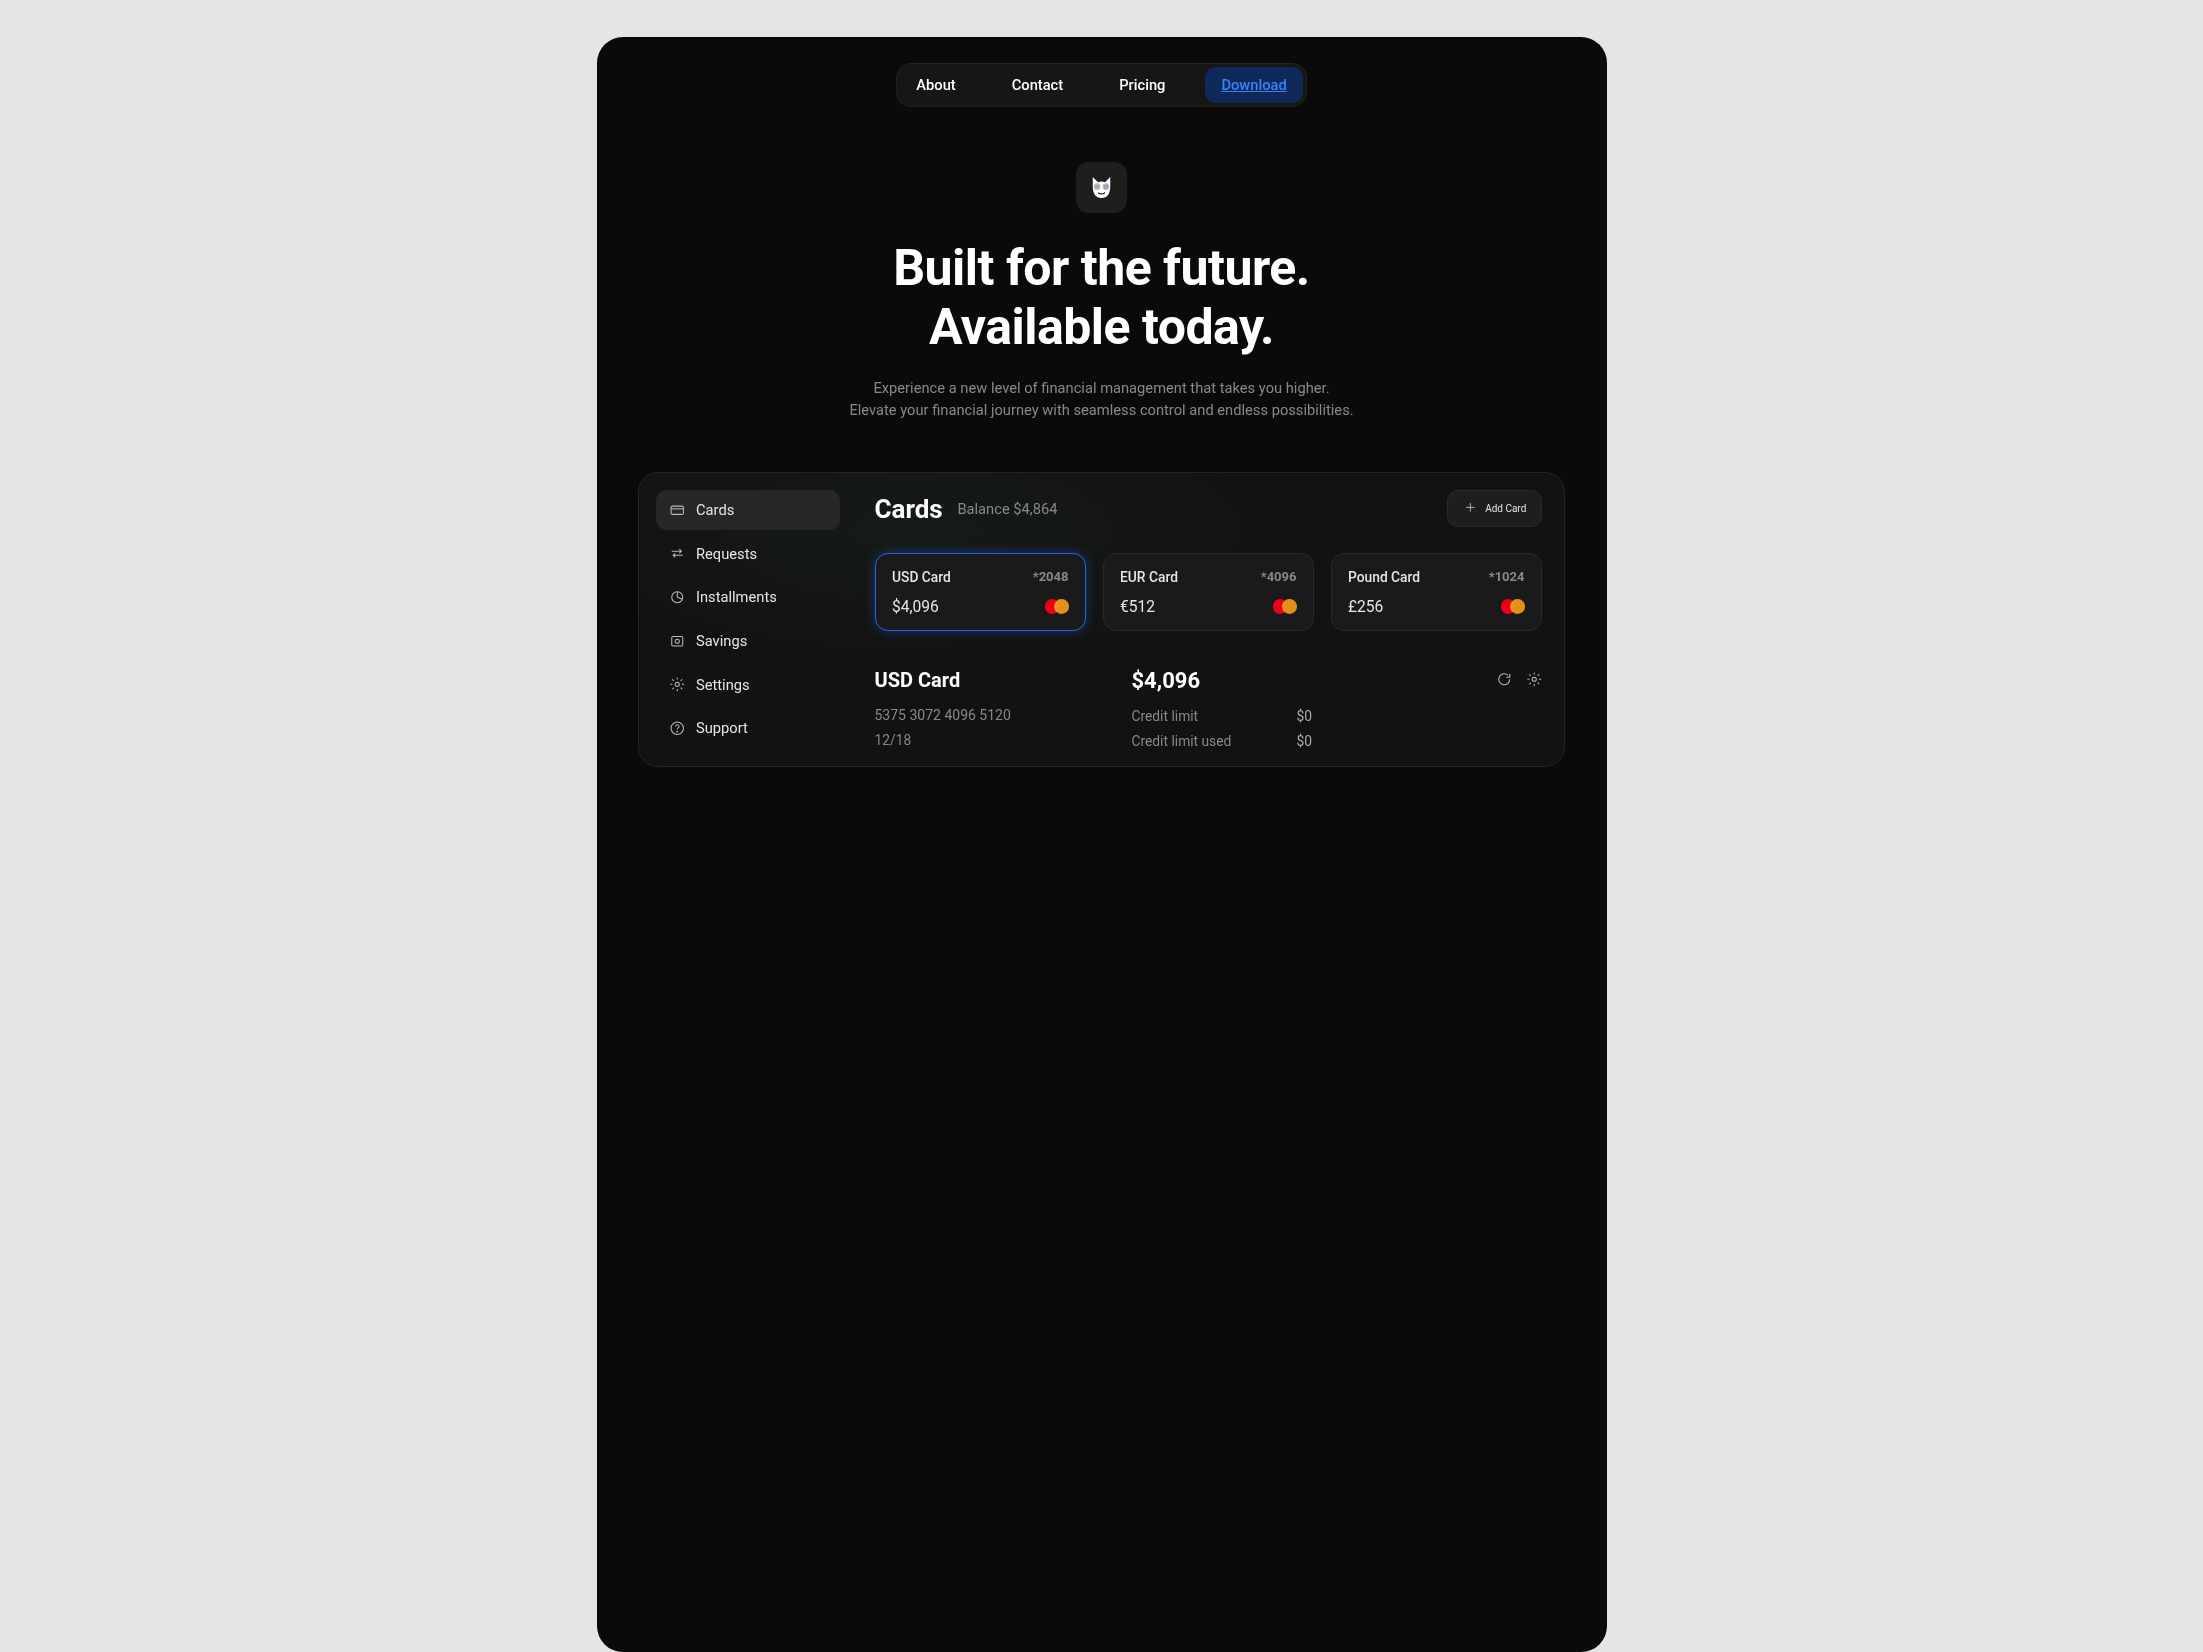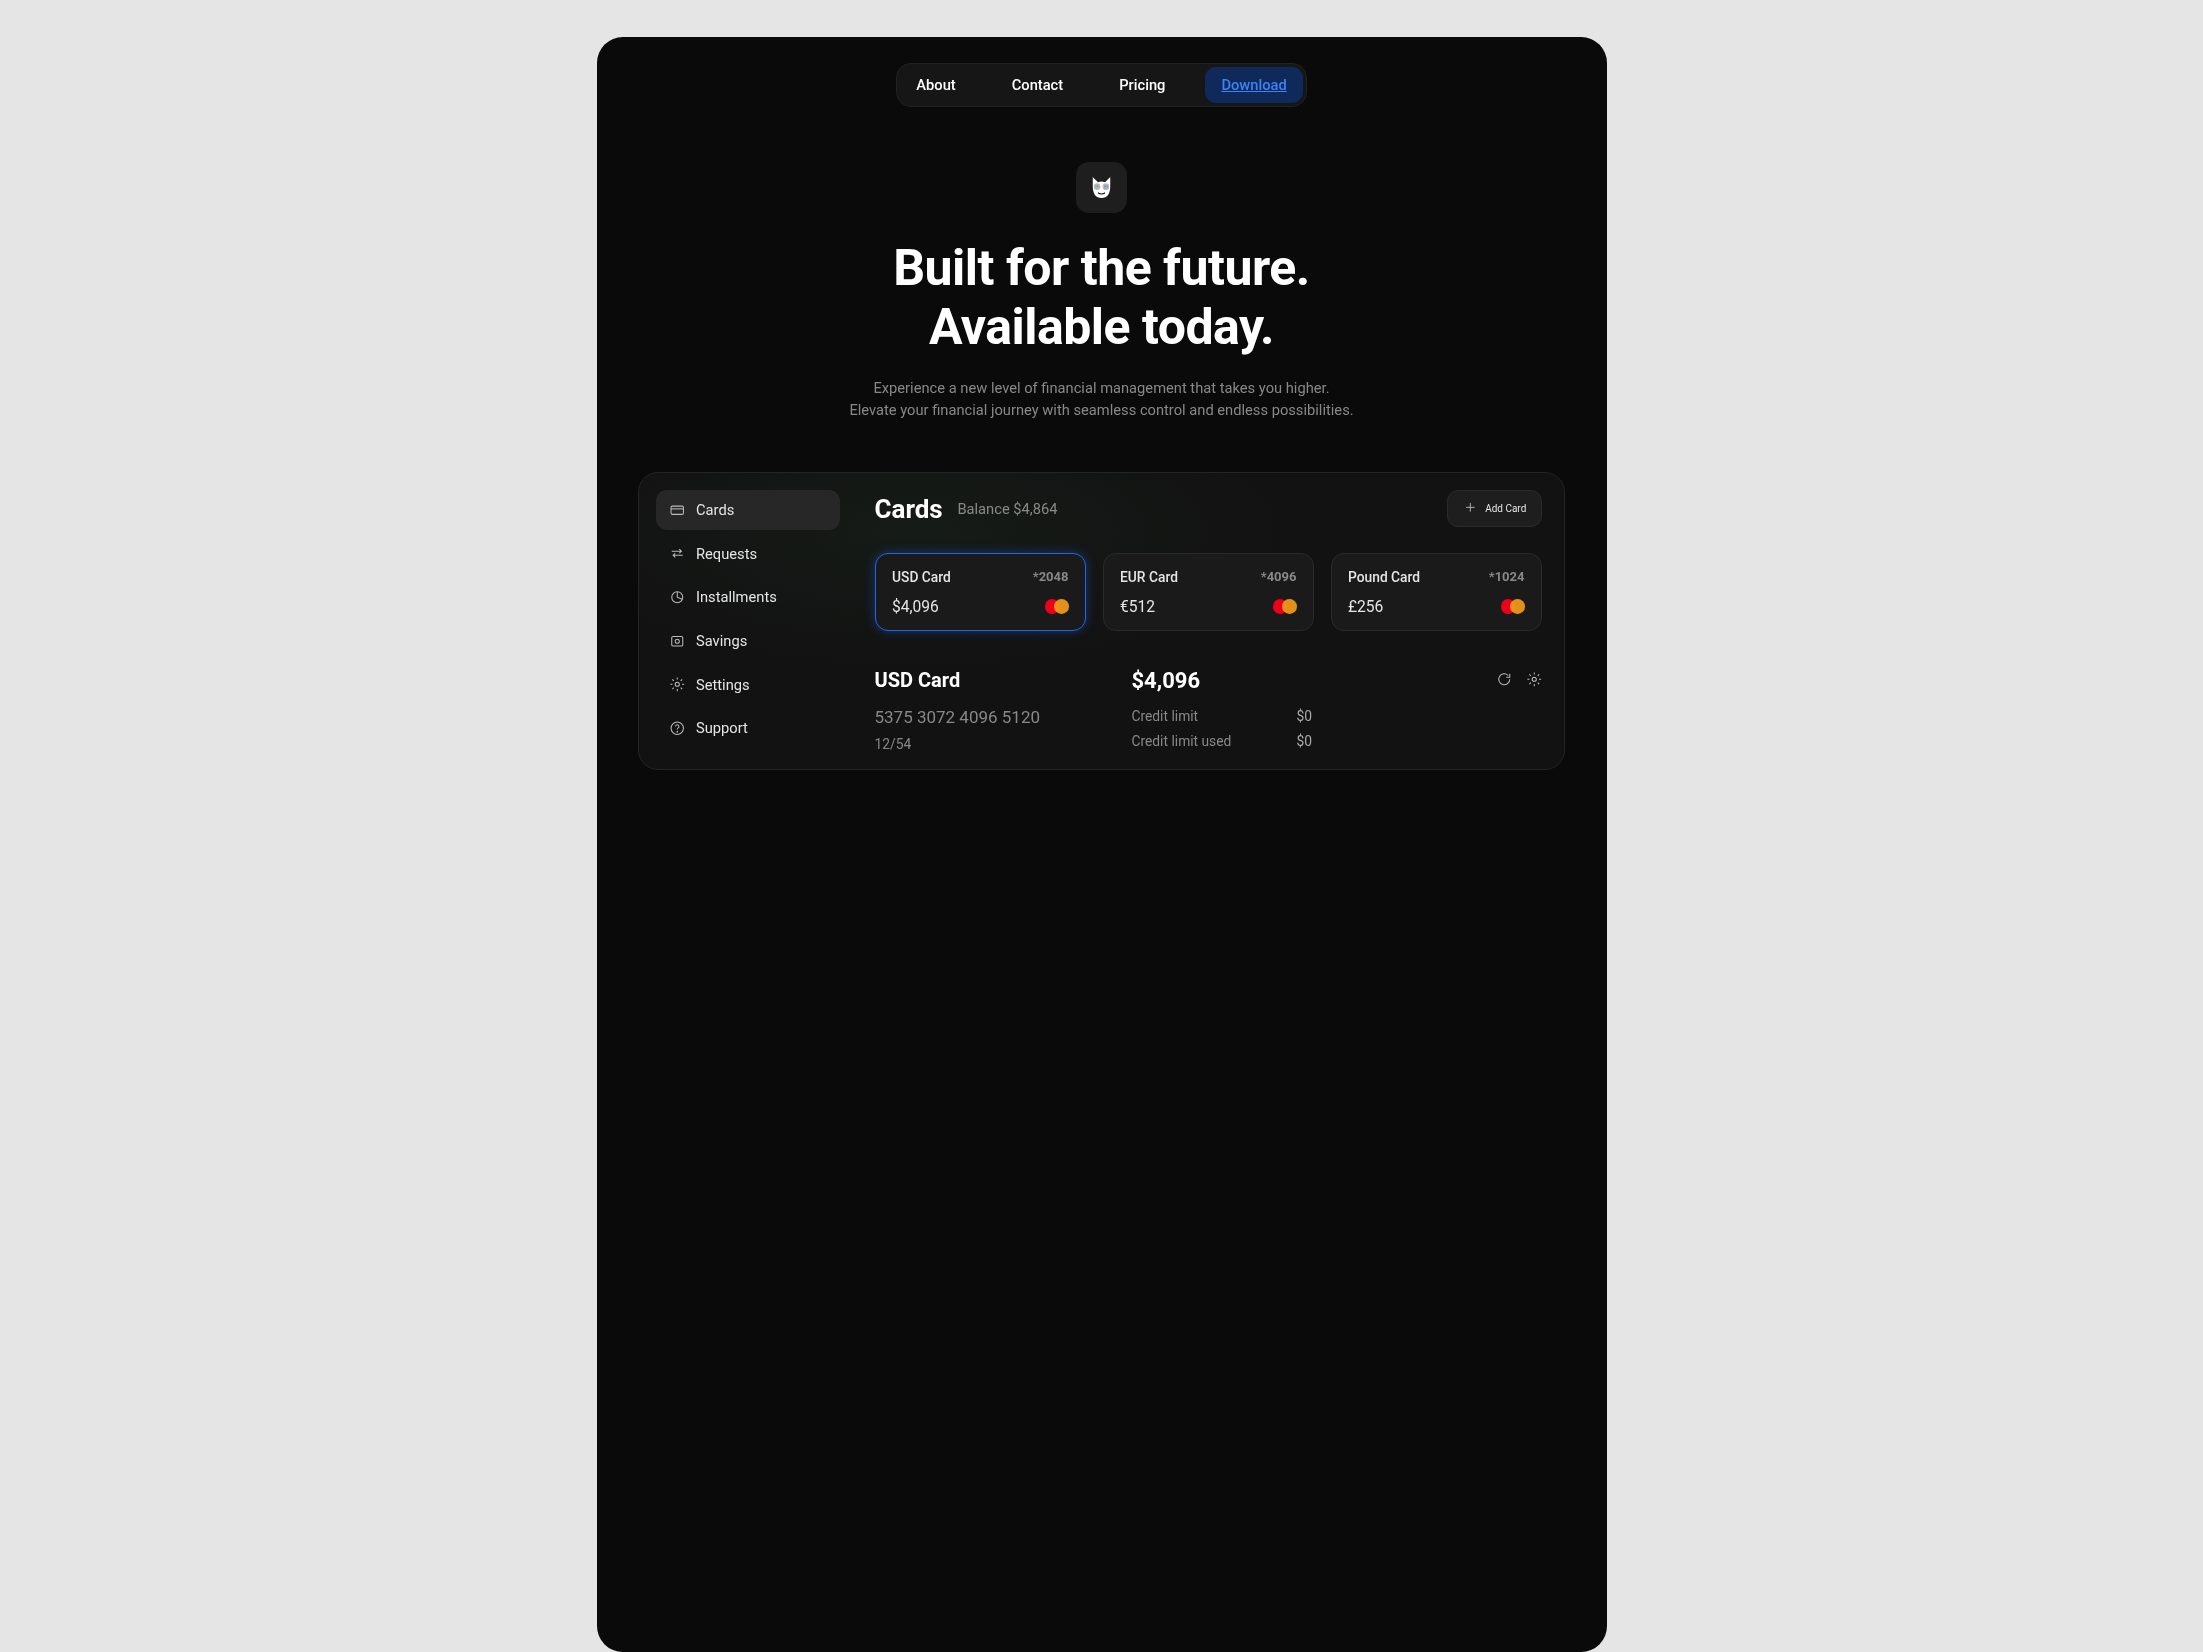--- a/index.html
+++ b/index.html
@@ -178,21 +178,21 @@
 }
 .mc-icon::before { background: #eb001b; left: 0; }
 .mc-icon::after { background: #f79e1b; right: 0; opacity: 0.9; }
 .detail {
   margin-top: 37px;
   display: flex;
   gap: 55px;
 }
 .detail-left { width: 202px; }
 .detail-card-name { color: #fff; font-size: 20px; font-weight: 700; margin-bottom: 14.7px; }
-.detail-card-num { color: #888; font-size: 17px; margin-bottom: 9.2px; }
+.detail-card-num { color: #888; font-size: 14px; margin-bottom: 9.2px; }
 .detail-card-exp { color: #888; font-size: 13.8px; }
 .detail-right { flex: 1; }
 .detail-right-top { display: flex; align-items: center; gap: 11px; }
 .detail-amount { color: #fff; font-size: 22px; font-weight: 700; }
 .detail-actions { margin-left: auto; display: flex; gap: 13px; }
 .detail-action { color: #888; cursor: pointer; }
 .detail-rows { margin-top: 14.7px; display: flex; flex-direction: column; gap: 9.2px; }
 .detail-row { display: flex; color: #888; font-size: 13.8px; }
 .detail-row-label { width: 165px; }
 .detail-row-value { color: #aaa; }
@@ -335,21 +335,21 @@
             <span class="card-chip-amount">£256</span>
             <span class="mc-icon"></span>
           </div>
         </div>
       </div>
 
       <div class="detail">
         <div class="detail-left">
           <div class="detail-card-name">USD Card</div>
           <div class="detail-card-num">5375 3072 4096 5120</div>
-          <div class="detail-card-exp">12/54</div>
+          <div class="detail-card-exp">12/18</div>
         </div>
         <div class="detail-right">
           <div class="detail-right-top">
             <span class="detail-amount">$4,096</span>
             <div class="detail-actions">
               <span class="detail-action">
                 <svg width="16.5" height="16.5" viewBox="0 0 24 24">
                     <path d="M20 12 A8 8 0 1 1 17.6 6.3"></path>
                     <path d="M20 4 L20 9 L15 9"></path>
                   </svg>

